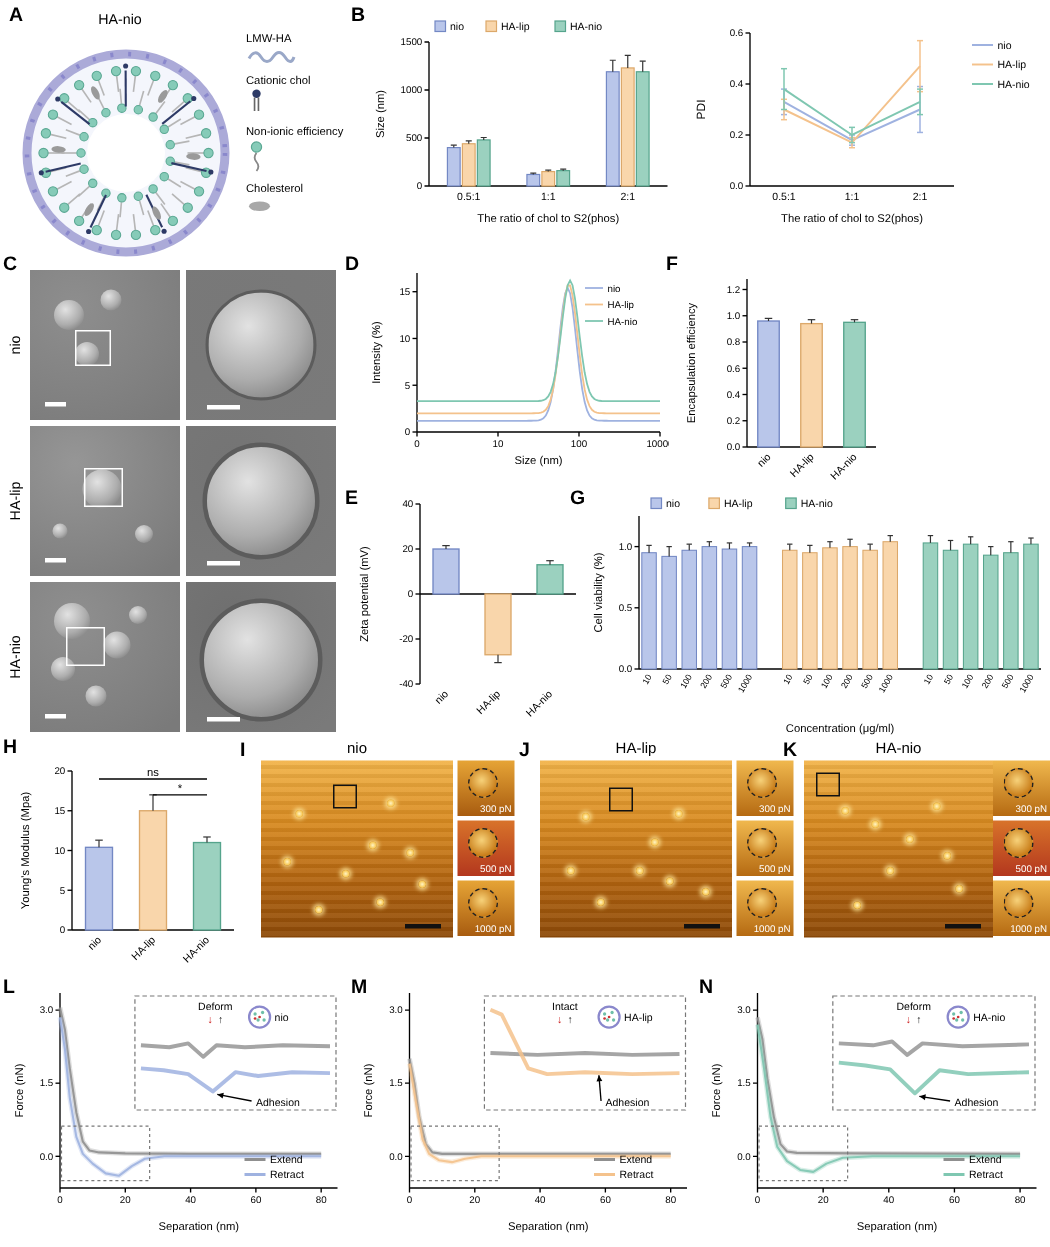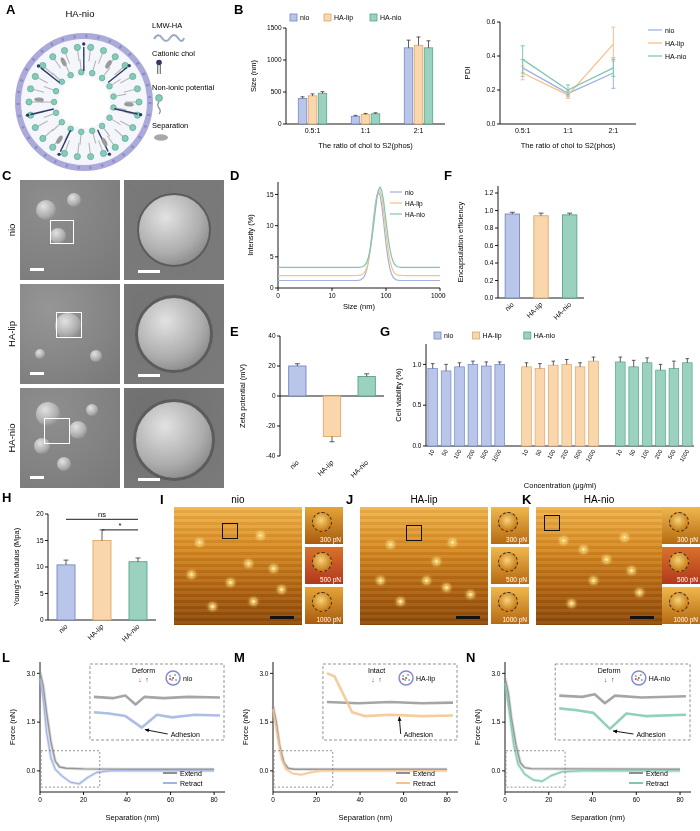--- a/index.html
+++ b/index.html
@@ -155,44 +155,44 @@
       <circle cx="79.74483125827794" cy="26.000561305188064" r="1.7" fill="#2d3a66"></circle>
       <line x1="104.15150780852947" y1="64.5653744421319" x2="122.84944933771358" y2="49.51921271991144" stroke="#2d3a66" stroke-width="1.4"></line>
       <circle cx="125.18669202886159" cy="47.63844250463388" r="1.7" fill="#2d3a66"></circle>
       <ellipse cx="100.41182546415098" cy="124.1043312027646" rx="2.2" ry="4.8" fill="#9a9a9a" transform="rotate(153.02535746439057 100.41182546415098 124.1043312027646)"></ellipse>
       <ellipse cx="55.474543108696416" cy="121.72932499095114" rx="2.2" ry="4.8" fill="#9a9a9a" transform="rotate(213.02535746439057 55.474543108696416 121.72932499095114)"></ellipse>
       <ellipse cx="35.062717644545444" cy="81.62499378818656" rx="2.2" ry="4.8" fill="#9a9a9a" transform="rotate(273.02535746439054 35.062717644545444 81.62499378818656)"></ellipse>
       <ellipse cx="59.588174535849" cy="43.89566879723542" rx="2.2" ry="4.8" fill="#9a9a9a" transform="rotate(333.0253574643905 59.588174535849 43.89566879723542)"></ellipse>
       <ellipse cx="104.52545689130358" cy="46.270675009048865" rx="2.2" ry="4.8" fill="#9a9a9a" transform="rotate(393.0253574643906 104.52545689130358 46.270675009048865)"></ellipse>
       <ellipse cx="124.93728235545456" cy="86.37500621181348" rx="2.2" ry="4.8" fill="#9a9a9a" transform="rotate(453.0253574643906 124.93728235545456 86.37500621181348)"></ellipse>
     </svg>
-  <div class="alegend" style="left:152px;top:22px">
+  <div class="alegend" style="left:164px;top:22px">
     <div class="aleg-row">
       <span class="aleg-label">LMW-HA</span>
       <svg class="aleg-icon" width="34" height="11">
           <path d="M2,7 Q6,0 10,6 T18,6 T26,6 T32,6" stroke="#9aa8c8" stroke-width="2" fill="none"></path>
         </svg>
     </div>
     <div class="aleg-row">
       <span class="aleg-label">Cationic chol</span>
       <svg class="aleg-icon" width="14" height="18">
           <circle cx="7" cy="3.5" r="2.8" fill="#2d3a66"></circle>
           <line x1="5.7" y1="6" x2="5.7" y2="15" stroke="#666" stroke-width="1.1"></line>
           <line x1="8.3" y1="6" x2="8.3" y2="15" stroke="#666" stroke-width="1.1"></line>
         </svg>
     </div>
     <div class="aleg-row">
-      <span class="aleg-label">Non-ionic potential</span>
+      <span class="aleg-label">Non-ionic efficiency</span>
       <svg class="aleg-icon" width="14" height="21">
           <circle cx="7" cy="4" r="3.4" fill="#86cbb8" stroke="#5aa893" stroke-width="0.8"></circle>
           <path d="M7,8 q-2.5,3 0,6 q2.5,3 0,6" stroke="#888" stroke-width="1.2" fill="none"></path>
         </svg>
     </div>
     <div class="aleg-row">
-      <span class="aleg-label">Separation</span>
+      <span class="aleg-label">Cholesterol</span>
       <svg class="aleg-icon" width="18" height="11">
           <ellipse cx="9" cy="5.5" rx="7" ry="3.2" fill="#a8a8a8"></ellipse>
         </svg>
     </div>
   </div>
 
   <svg id="chartB1" class="chart" style="left:246px;top:8px" width="205" height="158">
       <line x1="40" y1="20" x2="40" y2="116" stroke="#000" stroke-width="0.9"></line>
       <line x1="37" y1="116" x2="40" y2="116" stroke="#000" stroke-width="0.9"></line>
       <text x="35.5" y="118.2" font-size="6.5" text-anchor="end" fill="#000">0</text>

